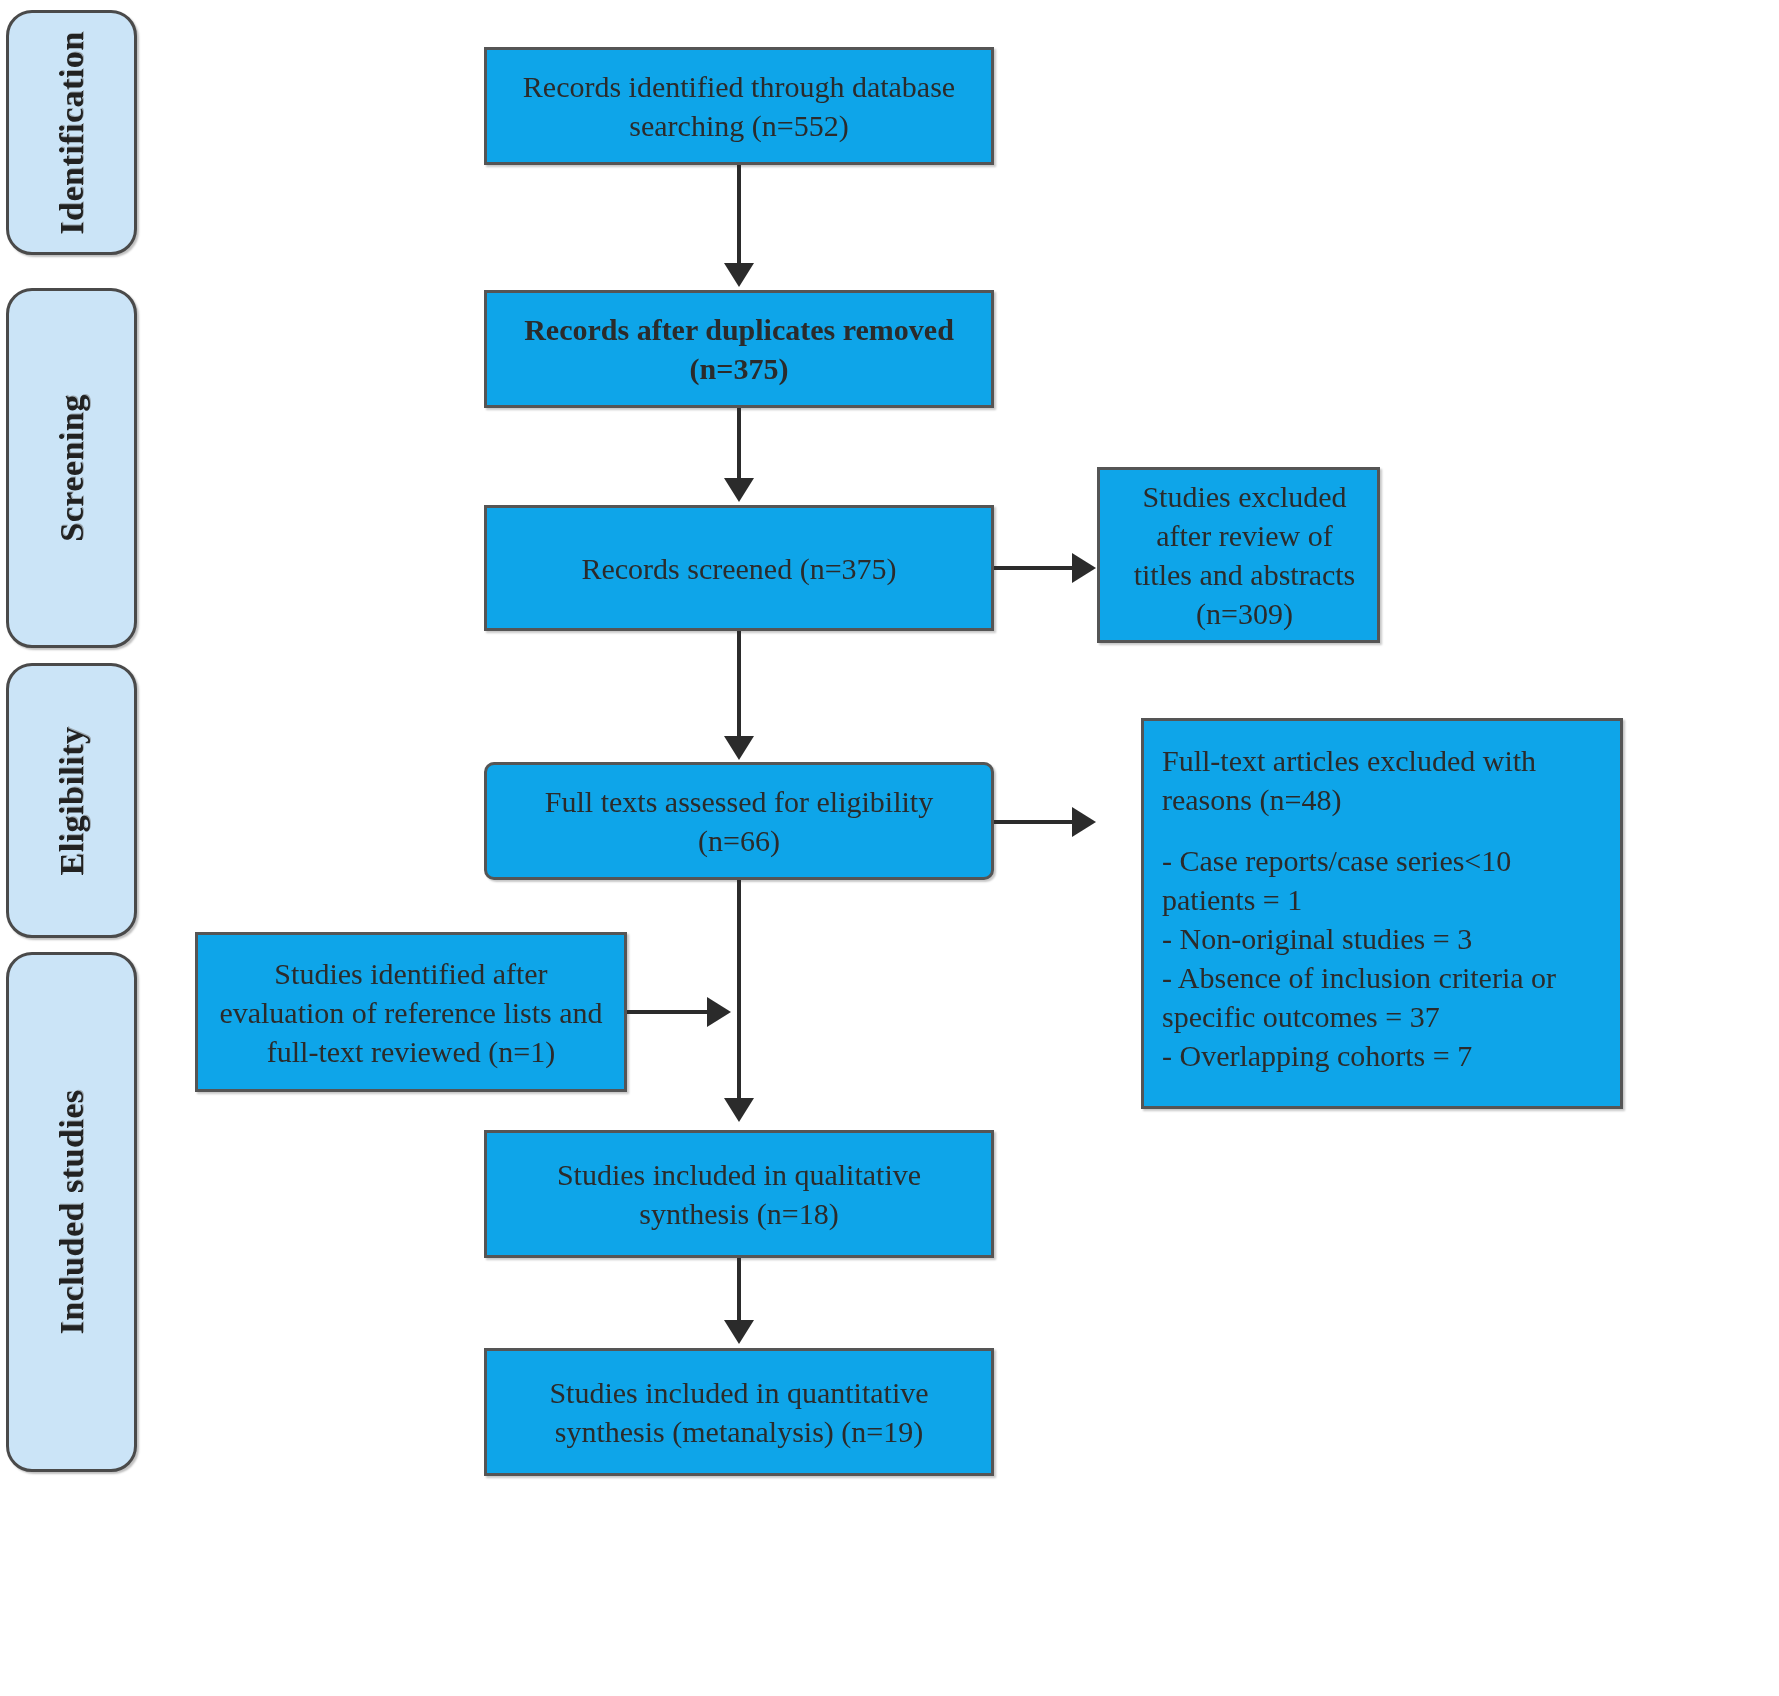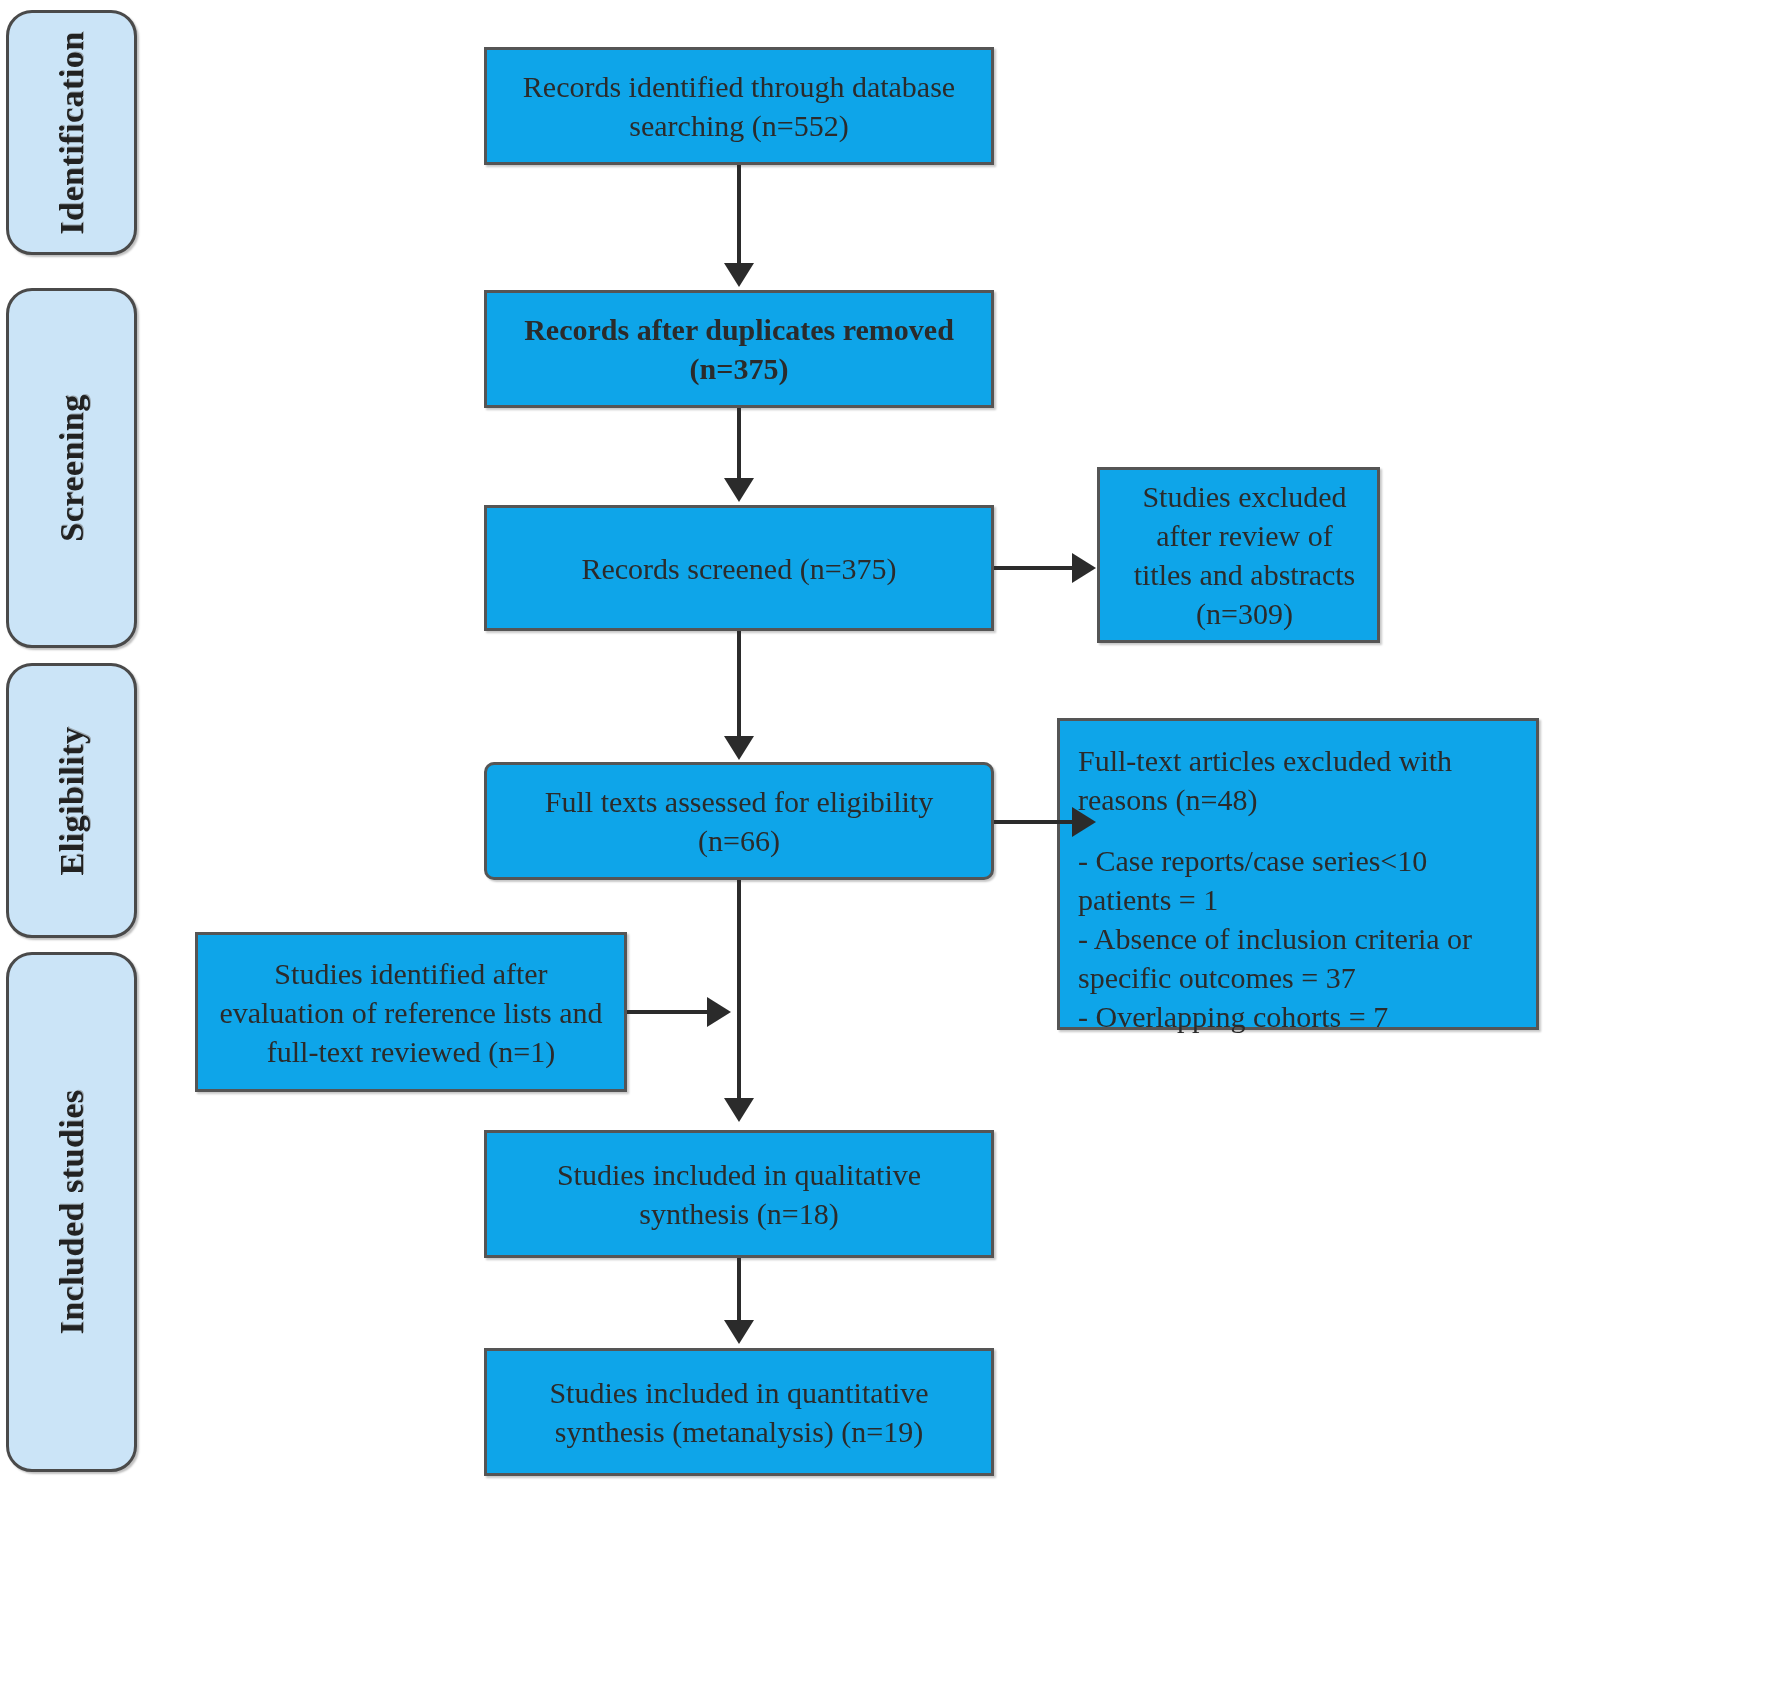--- a/index.html
+++ b/index.html
@@ -147,24 +147,25 @@
   </div>
 
   <div class="box" style="left:1097px; top:467px; width:283px; height:176px;padding-left:26px;">
     <span>Studies excluded after review of titles and abstracts (n=309)</span>
   </div>
 
   <div class="box" style="left:484px; top:762px; width:510px; height:118px;border-radius:10px;">
     <span>Full texts assessed for eligibility (n=66)</span>
   </div>
 
-  <div class="box left-align" style="left:1057px; top:718px; width:482px; height:312px;">
+  <div class="box left-align" style="left:1141px; top:718px; width:482px; height:391px;">
     <span class="reason-head">Full-text articles excluded with reasons (n=48)</span>
     <span class="reason-list">
       <span class="reason-item">- Case reports/case series&lt;10 patients = 1</span>
+      <span class="reason-item">- Non-original studies = 3</span>
       <span class="reason-item">- Absence of inclusion criteria or specific outcomes = 37</span>
       <span class="reason-item">- Overlapping cohorts = 7</span>
     </span>
   </div>
 
   <div class="box" style="left:195px; top:932px; width:432px; height:160px;">
     <span>Studies identified after evaluation of reference lists and full-text reviewed (n=1)</span>
   </div>
 
   <div class="box" style="left:484px; top:1130px; width:510px; height:128px;">

